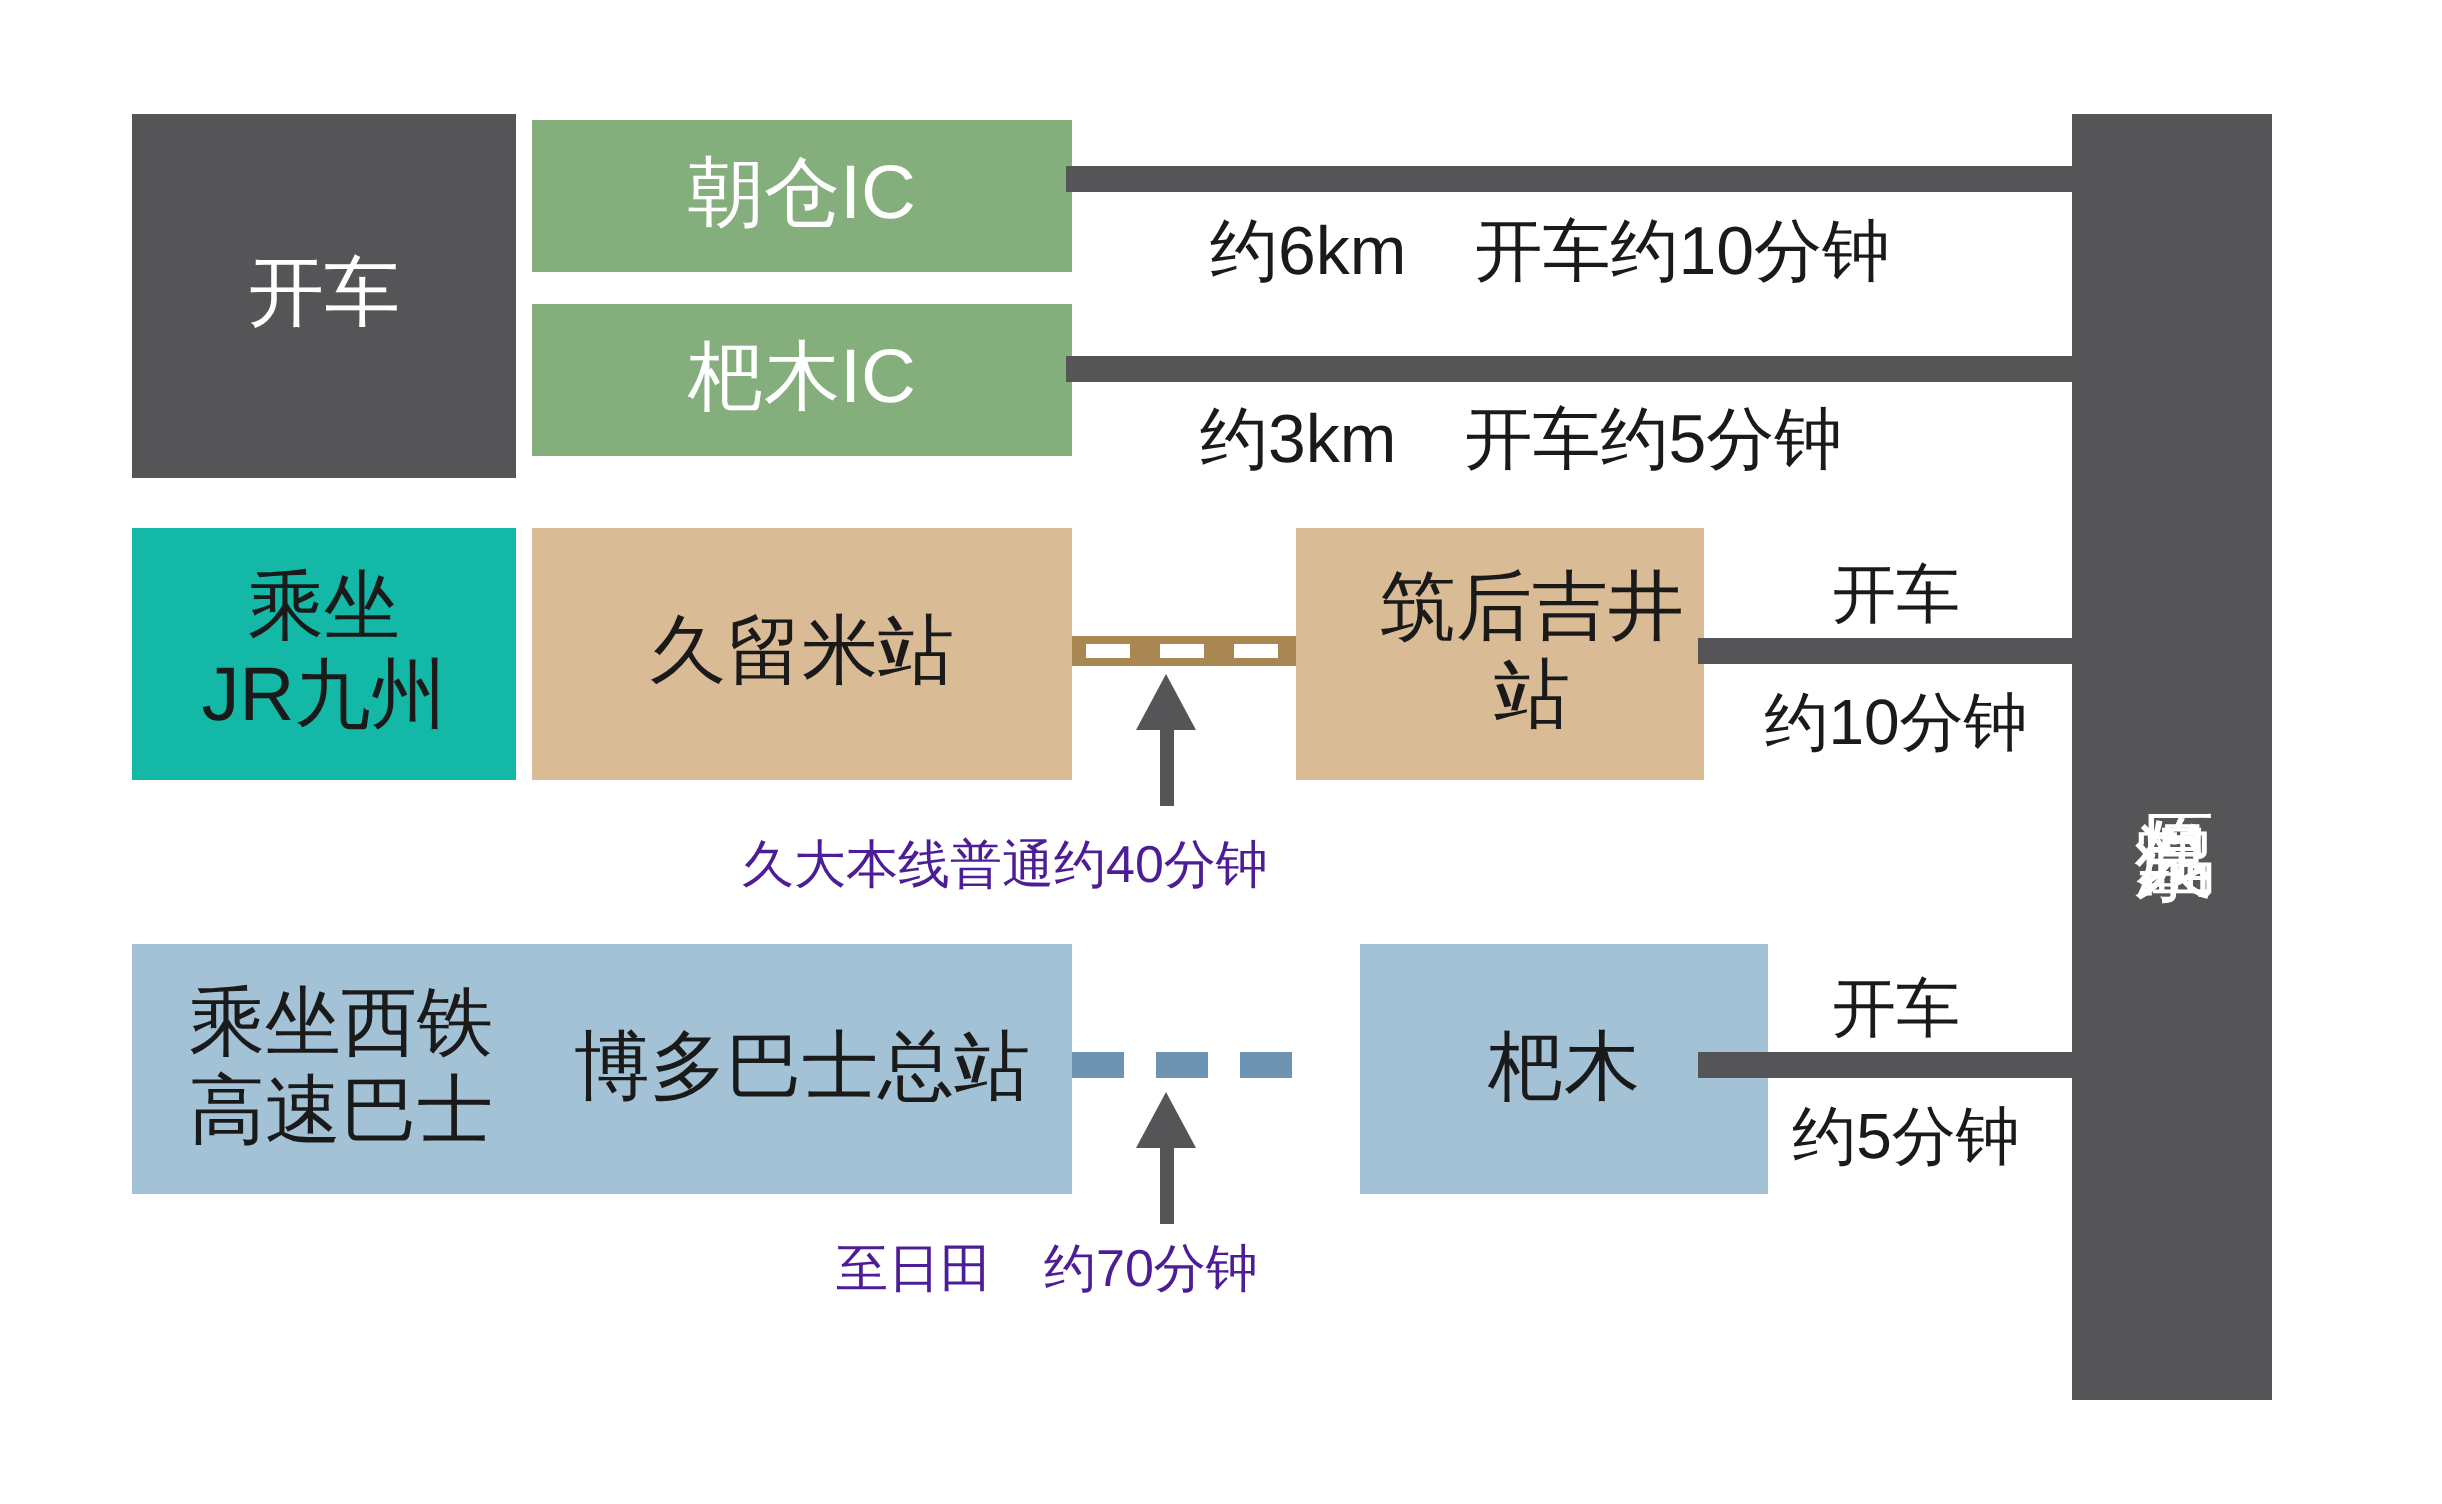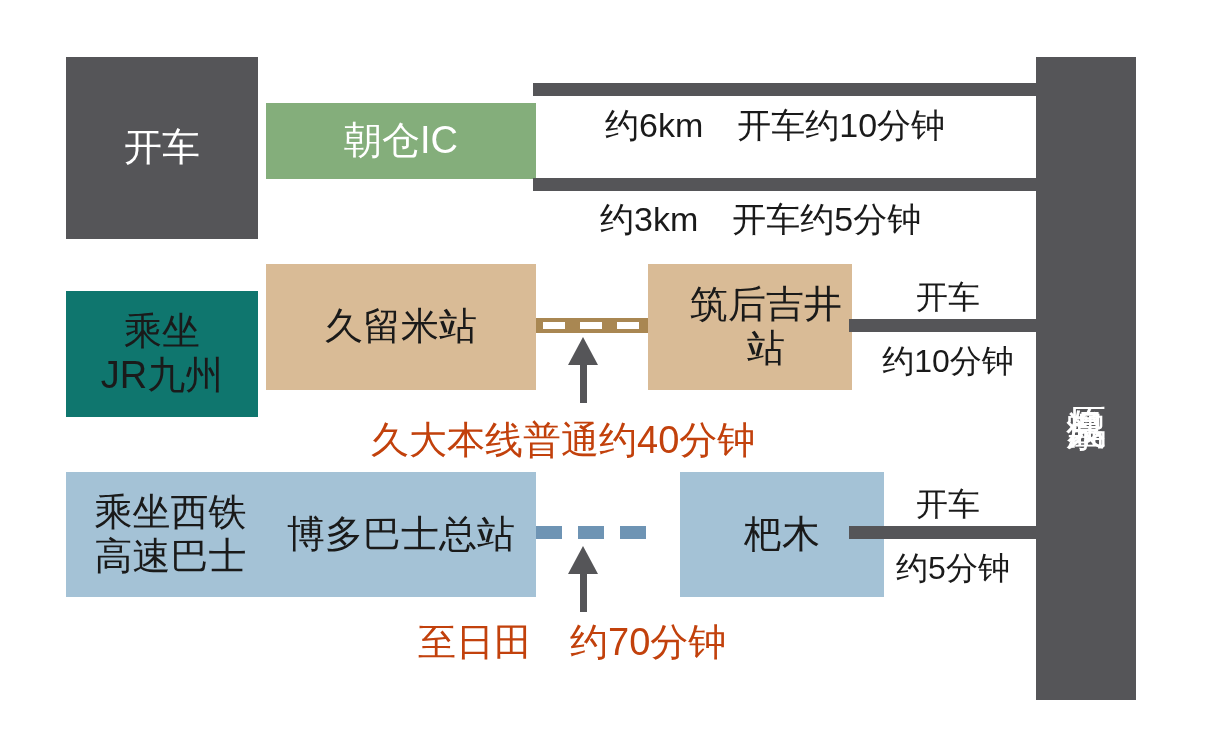--- a/index.html
+++ b/index.html
@@ -27,21 +27,20 @@
   }
   .mode-label {
     background: #555558;
     color: #ffffff;
     font-size: 38px;
   }
   .node-green {
     background: #84ae7b;
     color: #ffffff;
     font-size: 38px;
-    margin-top: 43px;
   }
   .node-tan {
     background: #d9bb96;
     color: #1a1a1a;
     font-size: 38px;
   }
   .node-blue {
     background: #a4c2d6;
     color: #1a1a1a;
     font-size: 38px;
@@ -99,22 +98,22 @@
     border-bottom: 28px solid #555558;
   }
   .note {
     position: absolute;
     color: #1a1a1a;
     font-size: 34px;
     white-space: nowrap;
   }
   .caption {
     position: absolute;
-    color: #c2410c;
-    font-size: 38px;
+    color: #4c1d95;
+    font-size: 26px;
     white-space: nowrap;
     text-align: center;
   }
   .seg-label {
     position: absolute;
     color: #1a1a1a;
     font-size: 32px;
     white-space: nowrap;
     text-align: center;
   }
@@ -125,29 +124,32 @@
 <div id="canvas">
 
   <div class="box mode-label" style="left:66px; top:57px; width:192px; height:182px;">
     <span>开车</span>
   </div>
 
   <div class="box node-green" style="left:266px; top:60px; width:270px; height:76px;">
     <span>朝仓IC</span>
   </div>
 
+  <div class="box node-green" style="left:266px; top:152px; width:270px; height:76px;">
+    <span>杷木IC</span>
+  </div>
 
   <div class="road" style="left:533px; top:83px; width:512px; height:13px;"></div>
   <div class="road" style="left:533px; top:178px; width:512px; height:13px;"></div>
 
   <div class="note" style="left:586px; top:103px;margin-left:19px;">约6km　开车约10分钟</div>
 
   <div class="note" style="left:600px; top:197px;">约3km　开车约5分钟</div>
 
-  <div class="box mode-label" style="left:66px; top:264px; width:192px; height:126px; background:#0f766e; color:#1a1a1a;margin-top:27px;">
+  <div class="box mode-label" style="left:66px; top:264px; width:192px; height:126px; background:#14b8a6; color:#1a1a1a;">
     <span>乘坐
 JR九州</span>
   </div>
 
   <div class="box node-tan" style="left:266px; top:264px; width:270px; height:126px;">
     <span>久留米站</span>
   </div>
 
   <div class="rail" style="left:536px; top:318px; width:114px; height:15px;">
     <div class="rail-tie" style="left:7px; width:22px;"></div>

